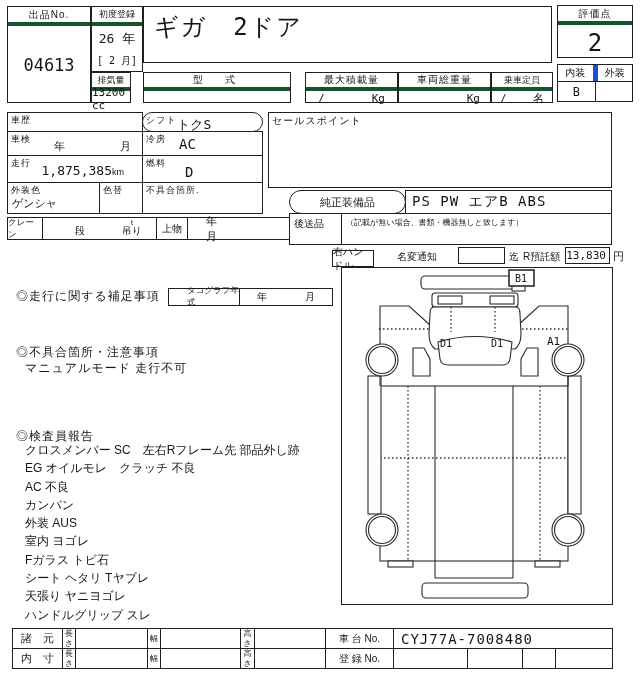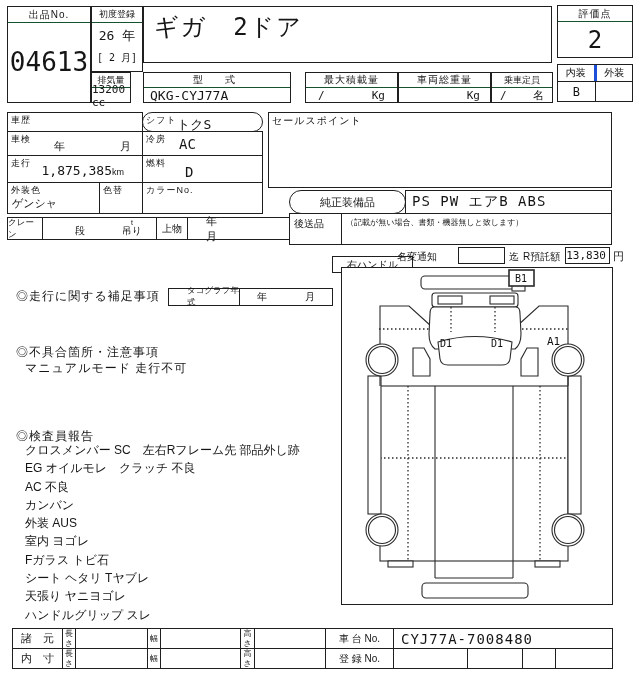--- a/index.html
+++ b/index.html
@@ -1,25 +1,25 @@
 <!DOCTYPE html>
 <html><head>
 <meta charset="utf-8">
 <style>
   html,body{margin:0;padding:0;background:#fdfdfd;}
   #sheet{position:relative;width:640px;height:680px;background:#fff;
          font-family:"Liberation Sans",sans-serif;color:#151515;overflow:hidden;}
   .box{position:absolute;border:1px solid #1f1f1f;background:#fff;box-sizing:border-box;}
   .nob{position:absolute;box-sizing:border-box;}
-  .hd{border-bottom:1px solid #14532d;font-size:10px;display:flex;align-items:center;justify-content:center;letter-spacing:1px;}
+  .hd{border-bottom:4px solid #14532d;font-size:10px;display:flex;align-items:center;justify-content:center;letter-spacing:1px;}
   .hdl{border-bottom:1px solid #1f1f1f;font-size:10px;display:flex;align-items:center;padding-left:4px;letter-spacing:1px;}
   .val{display:flex;align-items:center;justify-content:center;}
   .mono{font-family:"DejaVu Sans Mono",monospace;}
   .s9{font-size:9px;}.s10{font-size:10px;}.s11{font-size:11px;}.s12{font-size:12px;}
-  .s13{font-size:13px;}.s14{font-size:14px;}.s24{font-size:24px;}.s26{font-size:26px;}
+  .s13{font-size:13px;}.s14{font-size:14px;}.s24{font-size:24px;}.s26{font-size:17px;}
   .cornerlbl{position:absolute;top:1px;left:3px;font-size:9px;letter-spacing:1px;}
   .vlab{font-size:8px;line-height:1.15;text-align:center;display:flex;align-items:center;justify-content:center;
         border-right:1px solid #1f1f1f;word-break:break-all;}
   .title{position:absolute;font-size:12px;letter-spacing:1px;white-space:nowrap;}
   .repline{line-height:18.3px;font-size:12px;white-space:nowrap;}
   .tstack{display:inline-flex;flex-direction:column;align-items:center;line-height:1;}
   .tstack .t{font-size:7px;}
   svg text{font-family:"DejaVu Sans Mono",monospace;fill:#111;}
 </style>
 </head>
@@ -42,37 +42,36 @@
     <div class="mono s24" style="display:flex;align-items:center;height:40px;padding-left:10px;letter-spacing:2px;">ギガ　2ドア</div>
   </div>
 
   <div class="box" style="left:557px;top:5px;width:76px;height:53px;">
     <div class="hd" style="height:15px;">評価点</div>
     <div class="val mono s24" style="height:36px;">2</div>
   </div>
 
   <div class="box" style="left:557px;top:64px;width:76px;height:38px;">
     <div style="display:flex;height:16px;border-bottom:1px solid #1f1f1f;">
-      <div class="val s10" style="width:50%;border-right:3px solid #1d4ed8;">内装</div>
+      <div class="val s10" style="width:50%;border-right:5px solid #1d4ed8;">内装</div>
       <div class="val s10" style="width:50%;">外装</div>
     </div>
     <div style="display:flex;height:20px;">
       <div class="val mono s12" style="width:50%;border-right:1px solid #1f1f1f;">B</div>
       <div class="val mono s12" style="width:50%;"></div>
     </div>
   </div>
 
   <div class="box" style="left:91px;top:72px;width:40px;height:31px;">
     <div class="hd" style="height:14px;font-size:9px;letter-spacing:0;">排気量</div>
     <div class="val mono s11" style="height:15px;">13200 cc</div>
   </div>
 
   <div class="box" style="left:143px;top:72px;width:148px;height:31px;">
     <div class="hd" style="height:14px;letter-spacing:6px;">型　式</div>
-    <div class="mono s13" style="display:flex;align-items:center;height:15px;padding-left:6px;">QKG-CYJ77A</div>
   </div>
 
   <div class="box" style="left:305px;top:72px;width:93px;height:31px;">
     <div class="hd" style="height:14px;">最大積載量</div>
     <div class="s11 mono" style="display:flex;align-items:center;justify-content:space-between;height:15px;padding:0 12px;">
       <span>/</span>
       <span>Kg</span>
     </div>
   </div>
 
@@ -118,21 +117,21 @@
   </div>
 
   <div class="box" style="left:7px;top:182px;width:93px;height:32px;">
     <span class="cornerlbl">外装色</span>
     <div class="s11" style="position:absolute;left:4px;bottom:2px;">ゲンシャ</div>
   </div>
   <div class="box" style="left:99px;top:182px;width:44px;height:32px;">
     <span class="cornerlbl">色替</span>
   </div>
   <div class="box" style="left:142px;top:182px;width:121px;height:32px;">
-    <span class="cornerlbl">カラーNo.</span>
+    <span class="cornerlbl">不具合箇所.</span>
   </div>
 
   <div class="box" style="left:7px;top:217px;width:36px;height:23px;">
     <div class="val" style="height:100%;font-size:8.5px;">クレーン</div>
   </div>
   <div class="box" style="left:42px;top:217px;width:115px;height:23px;">
     <span class="s10" style="position:absolute;left:32px;top:6px;">段</span>
     <span class="tstack" style="position:absolute;right:14px;top:1px;">
       <span class="t">t</span>
       <span class="s10">吊り</span>
@@ -156,21 +155,21 @@
     <div class="mono s14" style="display:flex;align-items:center;height:100%;padding-left:6px;letter-spacing:1px;">PS PW エアB ABS</div>
   </div>
 
   <div class="box" style="left:289px;top:213px;width:53px;height:32px;">
     <div class="s10" style="padding:3px 0 0 4px;">後送品</div>
   </div>
   <div class="box" style="left:341px;top:213px;width:271px;height:32px;">
     <div style="font-size:8px;padding:3px 0 0 4px;">（記載が無い場合、書類・機器無しと致します）</div>
   </div>
 
-  <div class="box" style="left:332px;top:256px;width:81px;height:17px;">
+  <div class="box" style="left:332px;top:250px;width:42px;height:17px;">
     <div class="val s10" style="height:100%;">右ハンドル</div>
   </div>
   <span class="nob s10" style="left:397px;top:250px;">名変通知</span>
   <div class="box" style="left:458px;top:247px;width:47px;height:17px;"></div>
   <span class="nob s10" style="left:509px;top:250px;">迄</span>
   <span class="nob s10" style="left:523px;top:250px;">R預託額</span>
   <div class="box" style="left:565px;top:247px;width:45px;height:17px;">
     <div class="mono s11" style="display:flex;align-items:center;justify-content:flex-end;height:100%;padding-right:3px;">13,830</div>
   </div>
   <span class="nob s11" style="left:613px;top:249px;">円</span>

